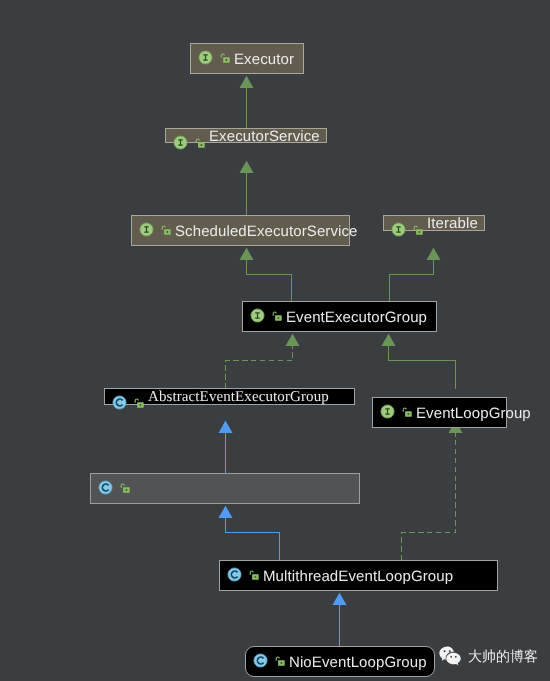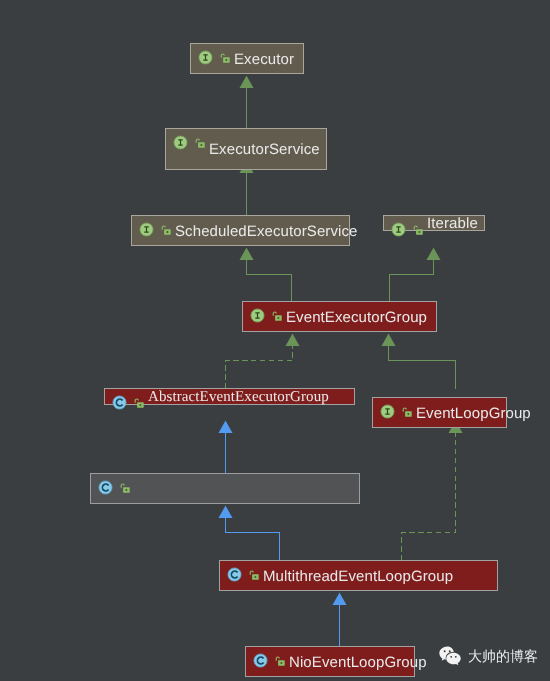--- a/index.html
+++ b/index.html
@@ -3,21 +3,21 @@
 <meta charset="utf-8">
 <style>
   html,body{margin:0;padding:0;}
   *{-webkit-font-smoothing:antialiased;text-rendering:geometricPrecision;}
   body{width:550px;height:681px;overflow:hidden;background:#3a3e41;
        font-family:"Liberation Sans",sans-serif;}
   #diagram{position:relative;width:550px;height:681px;background:#3a3e41;}
   svg.edges{position:absolute;left:0;top:0;width:550px;height:681px;}
   .node{position:absolute;box-sizing:border-box;
         border:1px solid #a9a69c;background:#625c4f;}
-  .node.state-plain{background:#7f1d1d;border-color:#a2a2a2;}
+  .node.state-plain{background:#000000;border-color:#a2a2a2;}
   .node.state-selected{background:#525355;border-color:#9d9d9d;}
   .node .ico{position:absolute;left:7px;top:6px;display:block;}
   .node .lock{position:absolute;left:29px;top:6px;display:block;}
   .node .label{position:absolute;left:43px;top:50%;transform:translateY(-50%);
        font-size:15px;color:#e9e9e9;white-space:nowrap;letter-spacing:0.1px;line-height:1;}
   .node.state-selected .label{color:#9fc1de;}
   #watermark{position:absolute;display:flex;align-items:center;white-space:nowrap;}
   #watermark .wmtext{font-size:14px;color:#eaeaea;margin-left:6px;white-space:nowrap;line-height:1;}
   #watermark .wmicon{display:block;line-height:0;}
 </style>
@@ -73,21 +73,21 @@
             <circle cx="15" cy="15" r="13.2" fill="#9ecb7f" stroke="#6e9a52" stroke-width="1.6"></circle>
             <path d="M10.6 8.6h8.8v2.5h-3.2v7.8h3.2v2.5h-8.8v-2.5h3.2v-7.8h-3.2z" fill="#2a4a1c"></path>
           </svg></span>
         <span class="lock"><svg width="10" height="10" viewBox="0 0 20 20">
             <path d="M2.4 9.6V5.4a3.1 3.1 0 0 1 6.2-0.3" fill="none" stroke="#8cbc66" stroke-width="2.2" stroke-linecap="butt"></path>
             <rect x="6.2" y="8.4" width="13.2" height="11.2" rx="1.2" fill="#8cbc66"></rect>
             <circle cx="12.8" cy="14.0" r="2.0" fill="#3f5b2d"></circle>
           </svg></span>
         <span class="label">Executor</span>
       </div>
-      <div class="node state-normal" style="left: 165px; top: 128px; width: 162px; height: 42px;">
+      <div class="node state-normal" style="left: 165px; top: 128px; width: 162px; height: 15px;">
         <span class="ico"><svg width="15" height="15" viewBox="0 0 30 30">
             <circle cx="15" cy="15" r="13.2" fill="#9ecb7f" stroke="#6e9a52" stroke-width="1.6"></circle>
             <path d="M10.6 8.6h8.8v2.5h-3.2v7.8h3.2v2.5h-8.8v-2.5h3.2v-7.8h-3.2z" fill="#2a4a1c"></path>
           </svg></span>
         <span class="lock"><svg width="10" height="10" viewBox="0 0 20 20">
             <path d="M2.4 9.6V5.4a3.1 3.1 0 0 1 6.2-0.3" fill="none" stroke="#8cbc66" stroke-width="2.2" stroke-linecap="butt"></path>
             <rect x="6.2" y="8.4" width="13.2" height="11.2" rx="1.2" fill="#8cbc66"></rect>
             <circle cx="12.8" cy="14.0" r="2.0" fill="#3f5b2d"></circle>
           </svg></span>
         <span class="label">ExecutorService</span>
@@ -168,21 +168,21 @@
             <circle cx="15" cy="15" r="13.2" fill="#87c9e8" stroke="#5ea0c0" stroke-width="1.6"></circle>
             <path d="M22.6 20.2a8.6 8.6 0 1 1 0-10.4l-3.2 2.3a4.9 4.9 0 1 0 0 5.8z" fill="#134a63"></path>
           </svg></span>
         <span class="lock"><svg width="10" height="10" viewBox="0 0 20 20">
             <path d="M2.4 9.6V5.4a3.1 3.1 0 0 1 6.2-0.3" fill="none" stroke="#8cbc66" stroke-width="2.2" stroke-linecap="butt"></path>
             <rect x="6.2" y="8.4" width="13.2" height="11.2" rx="1.2" fill="#8cbc66"></rect>
             <circle cx="12.8" cy="14.0" r="2.0" fill="#3f5b2d"></circle>
           </svg></span>
         <span class="label">MultithreadEventLoopGroup</span>
       </div>
-      <div class="node state-plain" style="left: 245px; top: 646px; width: 170px; height: 31px;">
+      <div class="node state-plain" style="left: 245px; top: 646px; width: 190px; height: 31px; border-radius: 9px;">
         <span class="ico"><svg width="15" height="15" viewBox="0 0 30 30">
             <circle cx="15" cy="15" r="13.2" fill="#87c9e8" stroke="#5ea0c0" stroke-width="1.6"></circle>
             <path d="M22.6 20.2a8.6 8.6 0 1 1 0-10.4l-3.2 2.3a4.9 4.9 0 1 0 0 5.8z" fill="#134a63"></path>
           </svg></span>
         <span class="lock"><svg width="10" height="10" viewBox="0 0 20 20">
             <path d="M2.4 9.6V5.4a3.1 3.1 0 0 1 6.2-0.3" fill="none" stroke="#8cbc66" stroke-width="2.2" stroke-linecap="butt"></path>
             <rect x="6.2" y="8.4" width="13.2" height="11.2" rx="1.2" fill="#8cbc66"></rect>
             <circle cx="12.8" cy="14.0" r="2.0" fill="#3f5b2d"></circle>
           </svg></span>
         <span class="label">NioEventLoopGroup</span>

